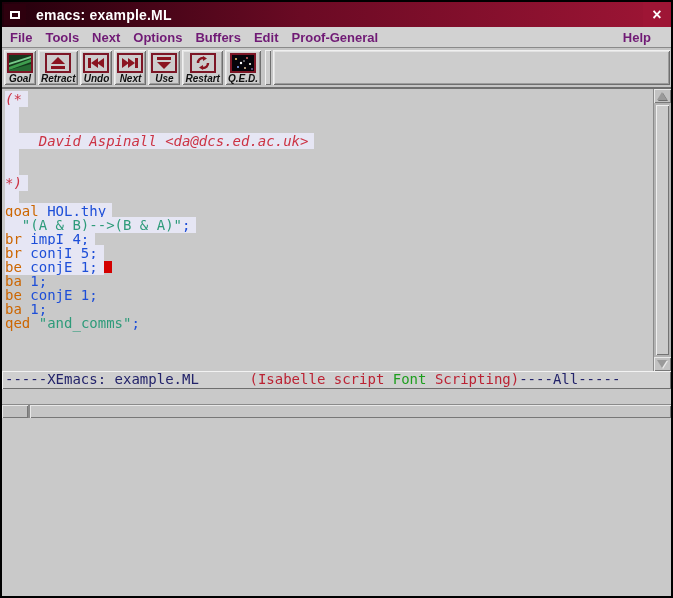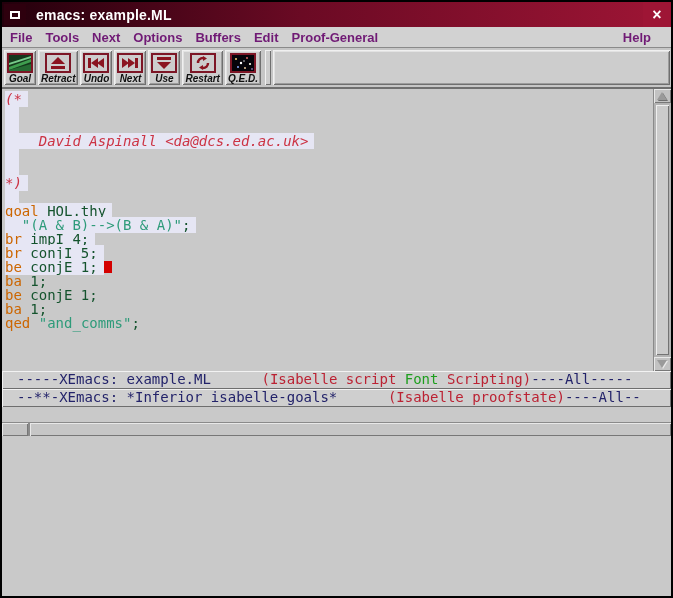--- a/index.html
+++ b/index.html
@@ -45,39 +45,39 @@
   .script-row{flex:0 0 282px;height:282px;}
   .goals-row{flex:0 0 160px;height:160px;}
   .buffer-text{flex:1;overflow:hidden;padding:3px 0 0 3px;cursor:text;
     font-family:"DejaVu Sans Mono","Liberation Mono",monospace;font-size:14px;color:#101010;}
   .code-line{height:14px;line-height:14px;white-space:pre;}
   .goals-line{height:15px;line-height:15px;white-space:pre;}
   .hl{background:var(--locked_bg);padding-right:6px;}
   .face-comment{color:var(--comment_red);font-style:italic;}
   .face-keyword{color:var(--keyword_orange);}
   .face-string{color:var(--string_teal);}
-  .face-plain{color:#14532d;}
+  .face-plain{color:#1d4ed8;}
   .cursor{display:inline-block;width:8px;height:12px;background:var(--cursor_red);vertical-align:-1px;}
   
   .vscroll{flex:0 0 18px;width:18px;border-left:1px solid #8a8a8a;background:#b3b3b3;
     display:flex;flex-direction:column;}
   .v-arrow{height:14px;flex:0 0 14px;background:#c2c2c2;position:relative;cursor:pointer;
     box-shadow:inset 1px 1px 0 #e8e8e8,inset -1px -1px 0 #777;}
   .tri-up{width:0;height:0;border-left:5px solid transparent;border-right:5px solid transparent;
     border-bottom:8px solid #9a9a9a;position:absolute;left:3px;top:3px;filter:drop-shadow(1px 1px 0 #6d6d6d);}
   .tri-down{width:0;height:0;border-left:5px solid transparent;border-right:5px solid transparent;
     border-top:8px solid #9a9a9a;position:absolute;left:3px;top:3px;filter:drop-shadow(1px 1px 0 #e9e9e9);}
   .v-trough{flex:1;position:relative;background:#b3b3b3;}
   .v-thumb{position:absolute;left:2px;right:2px;top:2px;bottom:2px;background:#cbcbcb;cursor:grab;
     box-shadow:inset 1px 1px 0 #eee,inset -1px -1px 0 #737373;}
   
   .modeline{height:18px;flex:0 0 18px;background:#cfcfcf;overflow:hidden;cursor:ns-resize;
     box-shadow:inset 1px 1px 0 #f2f2f2,inset -1px -1px 0 #6e6e6e;
     font-family:"DejaVu Sans Mono","Liberation Mono",monospace;font-size:14px;line-height:17px;
-    white-space:pre;padding-left:15px;}
+    white-space:pre;padding-left:3px;}
   .seg-id{color:var(--modeline_navy);}
   .seg-red{color:var(--modeline_red);}
   .seg-green{color:var(--modeline_green);}
   .seg-plain{color:#333;}
   
   .minibuffer{flex:0 0 15px;background:#c9c9c9;cursor:text;}
   .hscroll{flex:0 0 14px;background:#b3b3b3;border-top:1px solid #8a8a8a;display:flex;}
   .h-gadget{flex:0 0 26px;background:#c2c2c2;box-shadow:inset 1px 1px 0 #e8e8e8,inset -1px -1px 0 #777;cursor:pointer;}
   .h-div{flex:0 0 2px;background:#8a8a8a;}
   .h-thumb{flex:1;background:#c6c6c6;box-shadow:inset 1px 1px 0 #e8e8e8,inset -1px -1px 0 #777;cursor:grab;}
@@ -217,21 +217,20 @@
       </div>
       <div class="v-arrow">
           <div class="tri-down"></div>
         </div>
     </div>
   </div>
 
   <div class="modeline" id="modeline-script"><span class="seg-id">-----XEmacs: example.ML</span><span class="seg-plain">      </span><span class="seg-red">(Isabelle script </span><span class="seg-green">Font</span><span class="seg-red"> Scripting)</span><span class="seg-id">----All-----</span></div>
 
 
-  <div class="modeline" id="modeline-goals"><span class="seg-id">--**-XEmacs: *Inferior isabelle-goals*</span><span class="seg-plain">      </span><span class="seg-red">(Isabelle proofstate)</span><span class="seg-id">----All--</span></div>
 
   <div class="minibuffer"></div>
 
   <div class="hscroll">
     <div class="h-gadget"></div>
     <div class="h-div"></div>
     <div class="h-thumb"></div>
   </div>
 
 </div>

